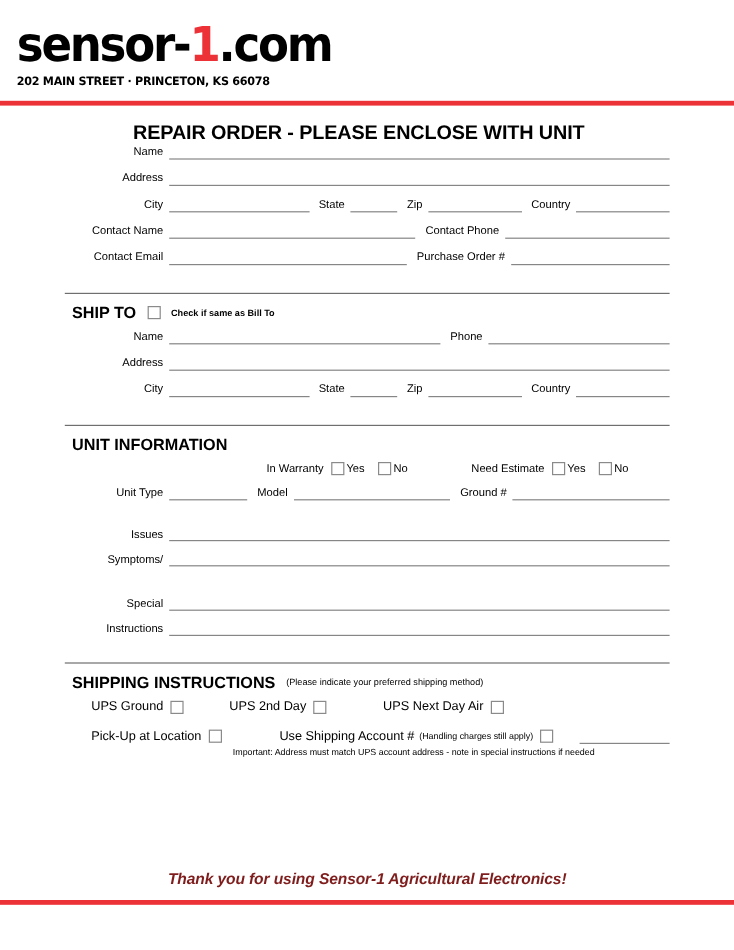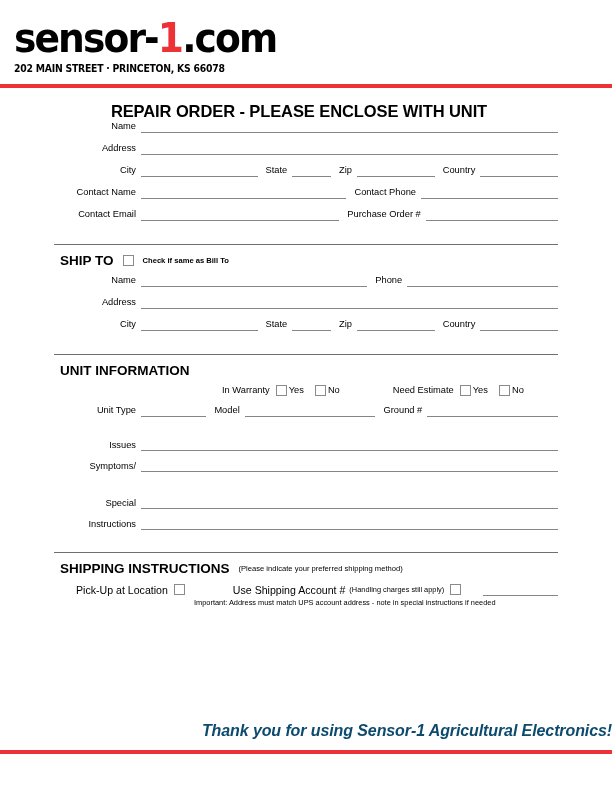--- a/index.html
+++ b/index.html
@@ -231,25 +231,25 @@
   }
   .important-note {
     font-size: 7.4px;
     padding-left: 140px;
     margin-top: 2px;
     white-space: nowrap;
   }
 
   
   .footer-thanks {
-    text-align: right;
-    color: #0c4a6e;
+    text-align: center;
+    color: #7f1d1d;
     font-style: italic;
     font-weight: bold;
-    font-size: 16px;
+    font-size: 13px;
     letter-spacing: -0.1px;
     position: absolute;
     left: 0;
     right: 0;
     bottom: 52px;
   }
   .rule-red-bottom {
     position: absolute;
     left: 0;
     right: 0;
@@ -400,20 +400,36 @@
   </div>
 
   <div class="section-divider"></div>
 
   <div class="section">
     <div class="section-head indent">
       <span>SHIPPING INSTRUCTIONS</span>
       <span class="section-head-note">(Please indicate your preferred shipping method)</span>
     </div>
 
+    <div class="ship-row">
+      <div class="ship-opt">
+        <span>UPS Ground</span>
+        <span class="cbox"></span>
+      </div>
+      <div class="sp-a"></div>
+      <div class="ship-opt">
+        <span>UPS 2nd Day</span>
+        <span class="cbox"></span>
+      </div>
+      <div class="sp-b"></div>
+      <div class="ship-opt">
+        <span>UPS Next Day Air</span>
+        <span class="cbox"></span>
+      </div>
+    </div>
 
     <div class="ship-row2">
       <div class="ship-opt">
         <span>Pick-Up at Location</span>
         <span class="cbox"></span>
       </div>
       <span style="width:12px"></span>
       <div class="ship-opt">
         <span>Use Shipping Account #</span>
         <span class="acct-note">(Handling charges still apply)</span>

